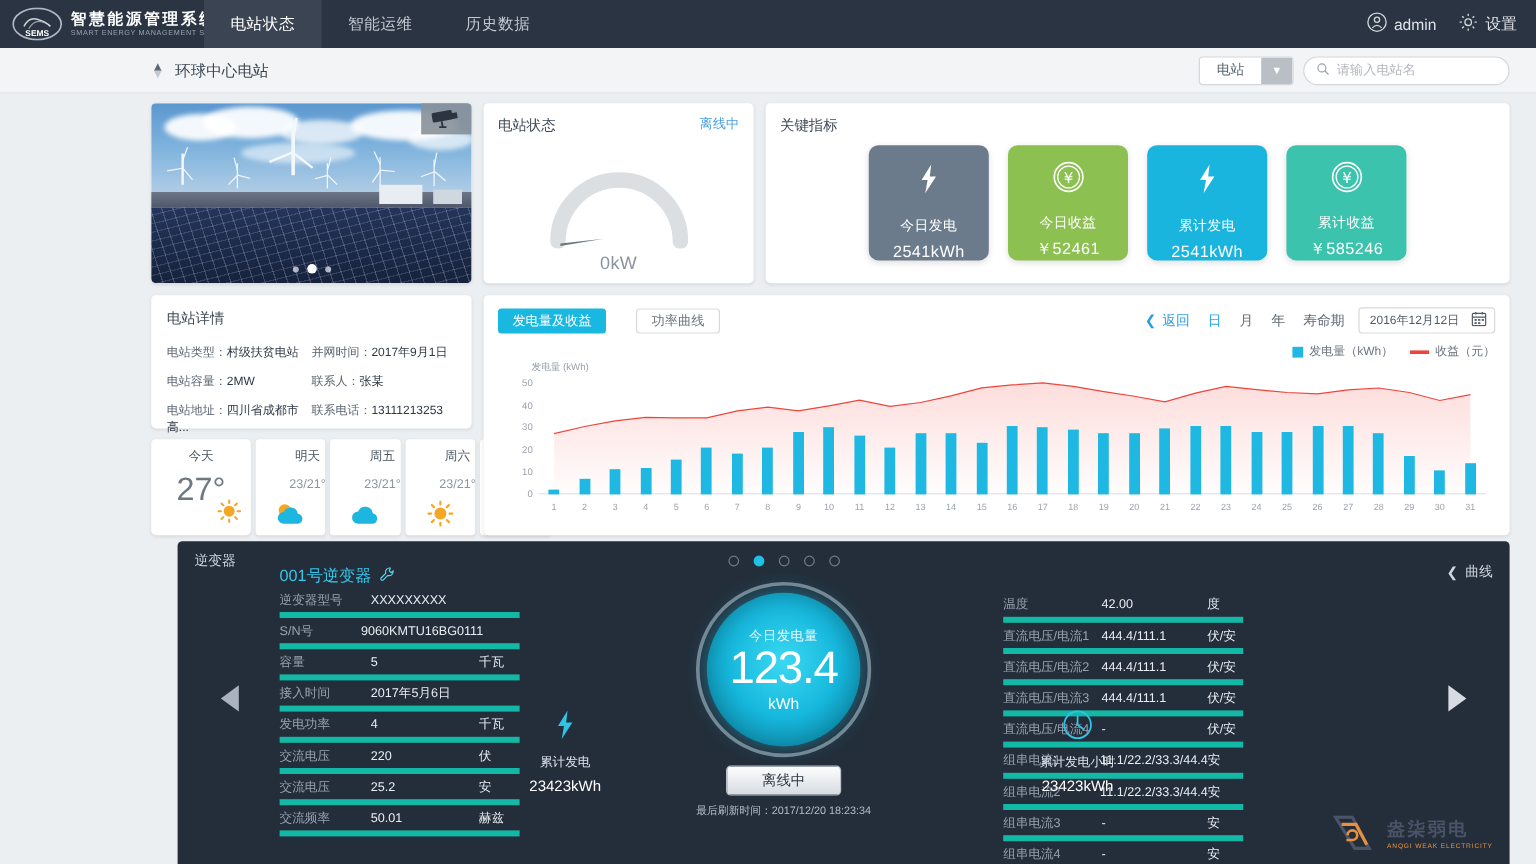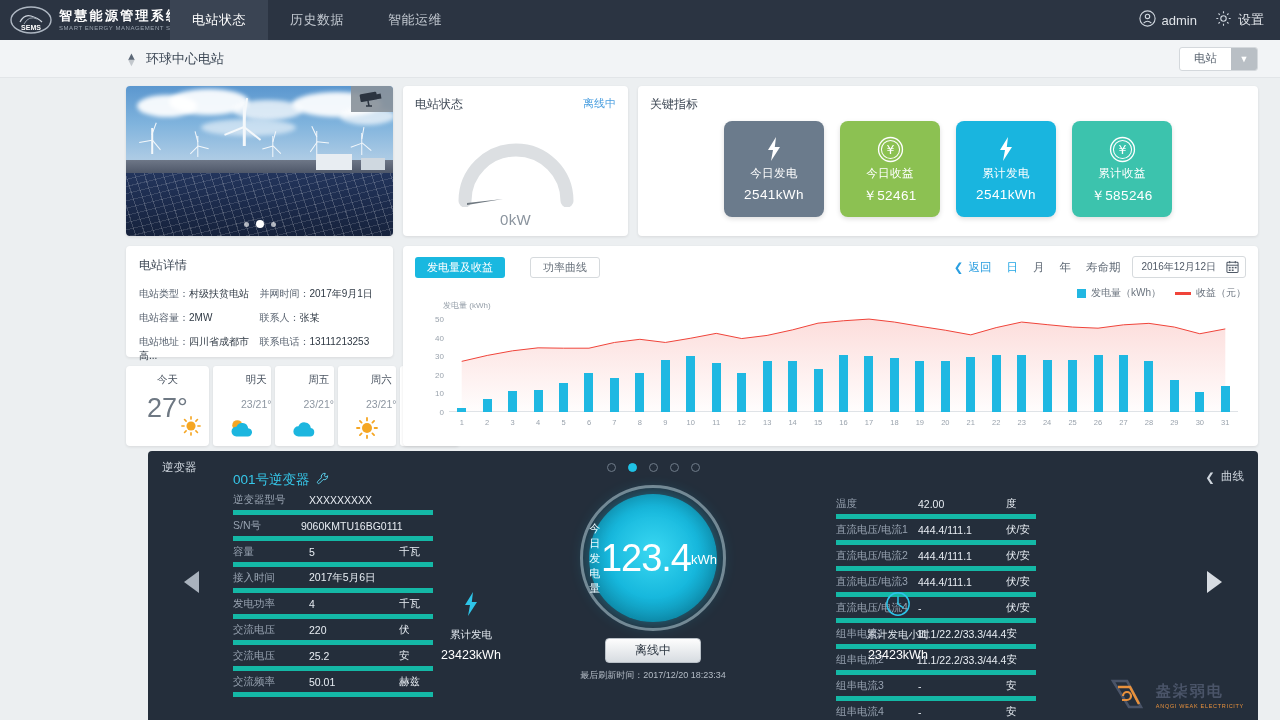--- a/index.html
+++ b/index.html
@@ -127,21 +127,21 @@
 
   
   .kpi-card { flex: 1; padding: 10px 12px; }
   .kpi-grid { display: flex; gap: 16px; justify-content: center; margin-top: 8px; }
   .kpi {
     width: 100px; height: 96px; border-radius: 8px; color: #fff;
     display: flex; flex-direction: column; align-items: center; padding-top: 11px;
     box-shadow: 0 2px 5px rgba(0,0,0,.13);
   }
   .kpi .ic { height: 34px; display: flex; align-items: center; }
-  .kpi .lb { font-size: 11.5px; margin-top: 0; letter-spacing: .4px; }
+  .kpi .lb { font-size: 11.5px; margin-top: 15px; letter-spacing: .4px; }
   .kpi .vl { font-size: 13.5px; margin-top: 6px; letter-spacing: .4px; }
 
   .row2 { display: flex; gap: 10px; margin-top: 10px; height: 200px; }
   .left-col { width: 267px; display: flex; flex-direction: column; gap: 9px; }
 
   .detail-card { padding: 11px 13px 0; height: 111px; }
   .detail-grid {
     display: grid; grid-template-columns: 1fr 1fr; row-gap: 10px; margin-top: 13px;
     font-size: 10px; color: #5a6471;
   }
@@ -232,21 +232,21 @@
   .pager i.on { background: #1fc2e6; border-color: #1fc2e6; }
   .ring {
     width: 146px; height: 146px; margin: 13px auto 0; border-radius: 50%;
     border: 3px solid #7b858f; display: flex; align-items: center; justify-content: center;
     position: relative;
   }
   .ring-inner {
     width: 128px; height: 128px; border-radius: 50%;
     background: radial-gradient(circle at 50% 45%, #3ad8f2 0%, #17b8dd 48%, #0e93b4 78%, #0a7b99 100%);
     box-shadow: 0 0 18px rgba(32,190,226,.45), inset 0 0 22px rgba(0,0,0,.18);
-    display: flex; flex-direction: row; align-items: center; justify-content: center;
+    display: flex; flex-direction: column; align-items: center; justify-content: center;
   }
   .ring-lb { font-size: 11px; color: #eafaff; letter-spacing: .5px; }
   .ring-vl { font-size: 38px; color: #fff; line-height: 1.05; margin-top: 1px; font-weight: 300; letter-spacing: -1px; }
   .ring-un { font-size: 13px; color: #fff; margin-top: 2px; }
   .status-btn {
     width: 96px; height: 25px; margin: 7px auto 0; border-radius: 4px;
     background: linear-gradient(#fdfdfd, #d7dce1); border: 1px solid #b9c0c7;
     display: flex; align-items: center; justify-content: center;
     font-size: 12px; color: #2d3742; cursor: pointer;
   }
@@ -274,22 +274,22 @@
         <text x="21" y="24" font-size="7" fill="#fff" text-anchor="middle" font-family="Liberation Sans, sans-serif" font-weight="bold">SEMS</text>
       </svg>
     </div>
     <div class="brand-text">
       <div class="brand-cn">智慧能源管理系统</div>
       <div class="brand-en">SMART ENERGY MANAGEMENT SYSTEM</div>
     </div>
   </div>
   <div class="nav-items">
     <div class="nav-item active">电站状态</div>
+    <div class="nav-item">智能运维</div>
     <div class="nav-item">历史数据</div>
-    <div class="nav-item">智能运维</div>
   </div>
   <div class="nav-right">
     <div class="nav-user">
       <span>
         <svg width="17" height="17" viewBox="0 0 17 17">
           <circle cx="8.5" cy="8.5" r="7.6" fill="none" stroke="#cfd6de" stroke-width="1.1"></circle>
           <circle cx="8.5" cy="6.4" r="2.2" fill="none" stroke="#cfd6de" stroke-width="1.1"></circle>
           <path d="M4.6 13.2 q3.9-4 7.8 0" fill="none" stroke="#cfd6de" stroke-width="1.1"></path>
         </svg>
       </span>
@@ -314,20 +314,29 @@
     <span class="chev-stack">
       <span>▲</span>
         <span class="dim">▼</span>
     </span>
     <span>环球中心电站</span>
   </div>
   <div class="search-wrap">
     <div class="sel-box">
       <span class="sel-label">电站</span>
       <span class="sel-arrow">▼</span>
+    </div>
+    <div class="search-box">
+      <span>
+        <svg width="11" height="11" viewBox="0 0 12 12">
+          <circle cx="5" cy="5" r="3.6" fill="none" stroke="#9aa1a8" stroke-width="1.1"></circle>
+          <path d="M7.8 7.8 L11 11" stroke="#9aa1a8" stroke-width="1.1"></path>
+        </svg>
+      </span>
+      <input type="text" placeholder="请输入电站名" style="">
     </div>
   </div>
 </div>
 
 <div class="content">
 
   <div class="row1">
 
     <div class="card carousel">
       <div class="photo">

